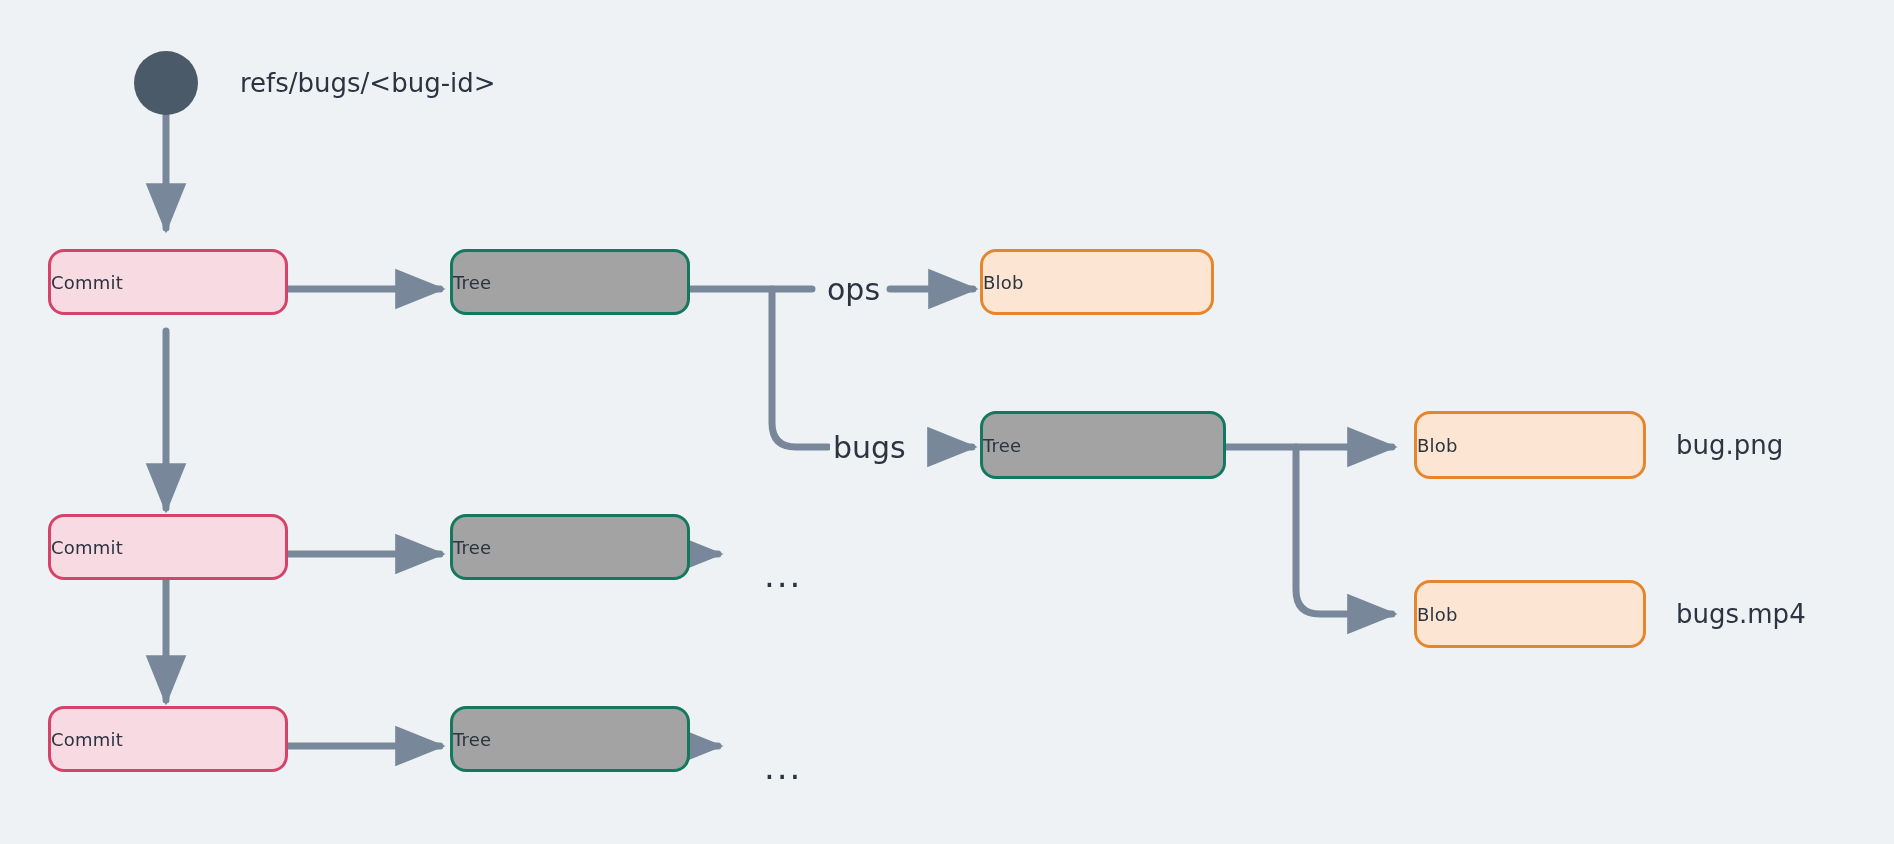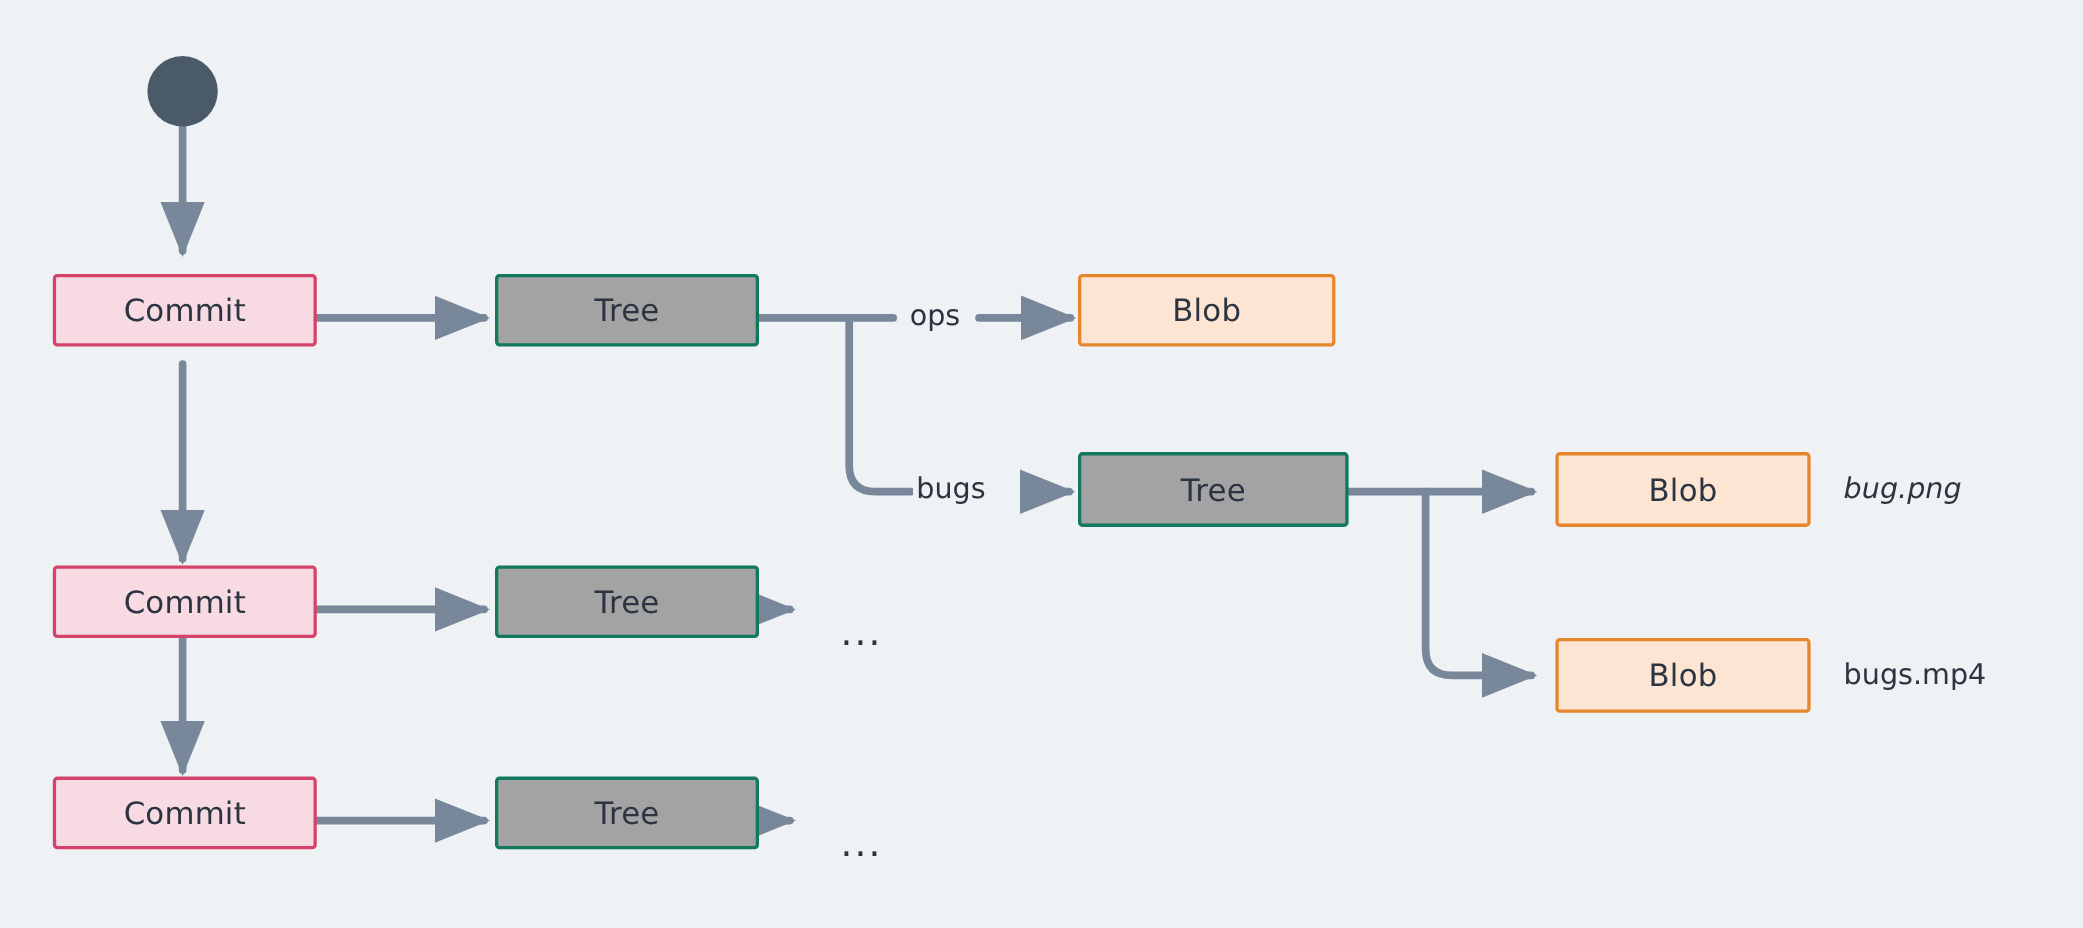--- a/index.html
+++ b/index.html
@@ -27,25 +27,25 @@
     width: 1894px;
     height: 844px;
   }
 
   
   .node {
     position: absolute;
     box-sizing: border-box;
     display: flex;
     align-items: center;
-    justify-content: center;
-    border-radius: 4px;
+    justify-content: flex-start;
+    border-radius: 16px;
     border-width: 3px;
     border-style: solid;
-    font-size: 28px;
+    font-size: 18px;
     letter-spacing: 0.2px;
     color: #2b3440;
     z-index: 3;
   }
   .node-commit {
     background: #f8dbe2;
     border-color: #d6436a;
   }
   .node-tree {
     background: #a3a3a3;
@@ -69,21 +69,21 @@
   
   .plain-label {
     position: absolute;
     font-size: 26px;
     color: #2b3440;
     white-space: nowrap;
     z-index: 4;
   }
   .edge-label {
     position: absolute;
-    font-size: 26px;
+    font-size: 30px;
     color: #2b3440;
     white-space: nowrap;
     background: #eef2f5;
     padding: 0 3px;
     z-index: 4;
   }
   .ellipsis {
     position: absolute;
     font-size: 34px;
     line-height: 1;
@@ -128,20 +128,21 @@
       <path d="M690,554 L718,554" marker-end="url(#arrow)"></path>
 
       <path d="M690,746 L718,746" marker-end="url(#arrow)"></path>
 
       <path d="M1226,447 L1392,447" marker-end="url(#arrow)"></path>
       <path d="M1296,447 L1296,590 Q1296,614 1320,614 L1392,614" marker-end="url(#arrow)"></path>
     </g>
   </svg>
 
   <div class="ref-dot" style="left:134px; top:51px;"></div>
+  <div class="plain-label" style="left:240px; top:68px;">refs/bugs/&lt;bug-id&gt;</div>
 
   <div class="node node-commit" style="left:48px; top:249px; width:240px; height:66px;">
     <span>Commit</span>
   </div>
   <div class="node node-commit" style="left:48px; top:514px; width:240px; height:66px;">
     <span>Commit</span>
   </div>
   <div class="node node-commit" style="left:48px; top:706px; width:240px; height:66px;">
     <span>Commit</span>
   </div>
@@ -165,19 +166,19 @@
   <div class="node node-blob" style="left:1414px; top:411px; width:232px; height:68px;">
     <span>Blob</span>
   </div>
   <div class="node node-blob" style="left:1414px; top:580px; width:232px; height:68px;">
     <span>Blob</span>
   </div>
 
   <div class="edge-label" style="left:824px; top:272px;">ops</div>
   <div class="edge-label" style="left:830px; top:430px;">bugs</div>
 
-  <div class="plain-label" style="left:1676px; top:430px;font-style:italic;">bug.png</div>
+  <div class="plain-label" style="left:1676px; top:430px;">bug.png</div>
   <div class="plain-label" style="left:1676px; top:599px;">bugs.mp4</div>
 
   <div class="ellipsis" style="left:764px; top:558px;">...</div>
   <div class="ellipsis" style="left:764px; top:750px;">...</div>
 
 </div>
 
 </body></html>

